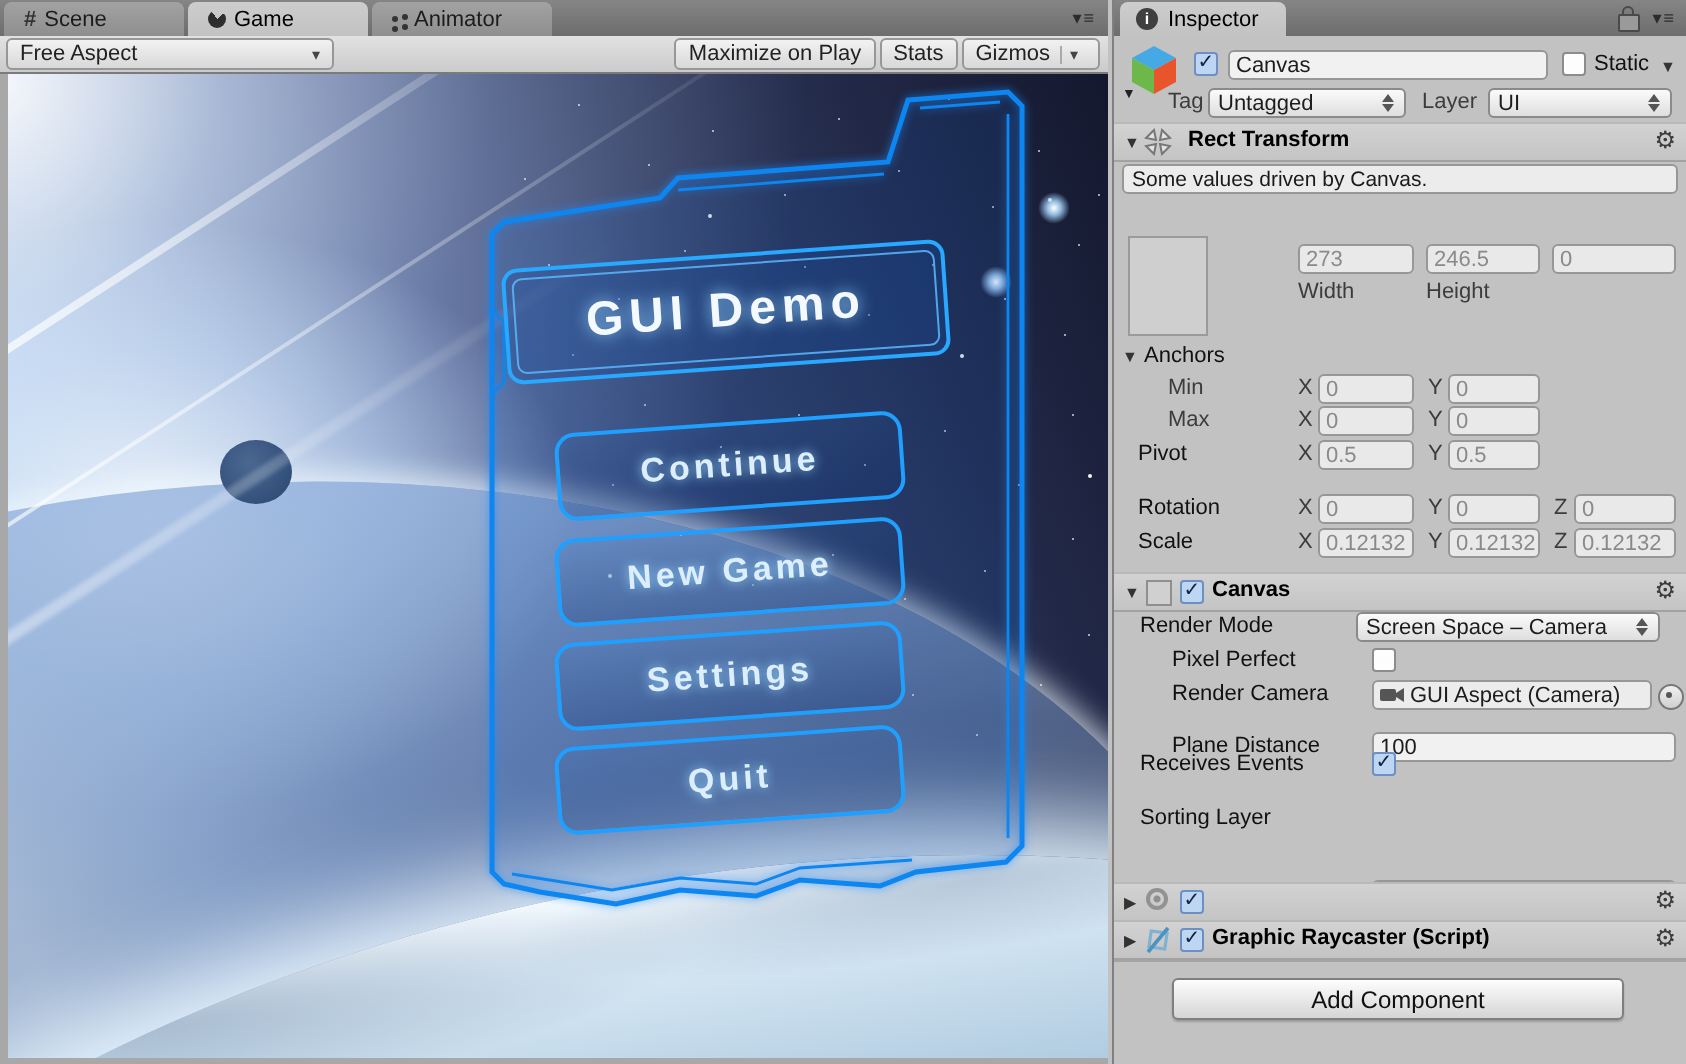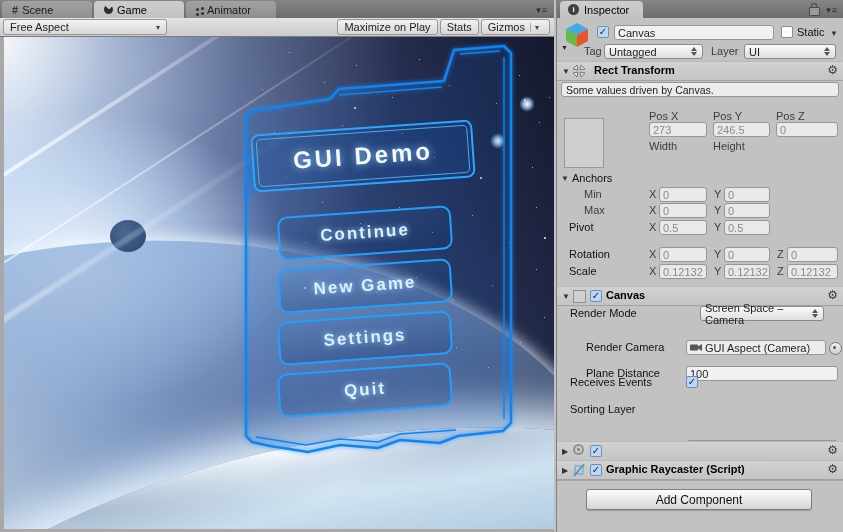--- a/index.html
+++ b/index.html
@@ -281,25 +281,20 @@
         <polygon points="5,13 1,9 6,8" fill="#e2e2e2" stroke="#777" stroke-width="1"></polygon>
       </svg>
       <span class="comp-title" style="left:37px">Rect Transform</span>
       <span class="gear">⚙</span>
     </div>
 
     <div class="helpbox" style="top:82px">Some values driven by Canvas.</div>
 
     <div class="preview-box"></div>
 
-    <div class="irow" style="top:109px">
-      <span class="slab" style="left:92px">Pos X</span>
-      <span class="slab" style="left:156px">Pos Y</span>
-      <span class="slab" style="left:219px">Pos Z</span>
-    </div>
     <div class="irow" style="top:122px">
       <span class="fieldbox" style="left:92px;width:58px">273</span>
       <span class="fieldbox" style="left:156px;width:57px">246.5</span>
       <span class="fieldbox" style="left:219px;width:62px">0</span>
     </div>
     <div class="irow" style="top:139px">
       <span class="slab" style="left:92px">Width</span>
       <span class="slab" style="left:156px">Height</span>
     </div>
 
@@ -349,24 +344,28 @@
 
     <div class="comp-header" style="top:286px">
       <span class="fold" style="left:5px;top:5px">▼</span>
       <span style="position:absolute;left:16px;top:3px;width:11px;height:11px;background:#d0d0d0;border:1px solid #8f8f8f"></span>
       <span class="cb checked" style="left:33px;top:3px">✓</span>
       <span class="comp-title" style="left:49px">Canvas</span>
       <span class="gear">⚙</span>
     </div>
     <div class="irow" style="top:306px">
       <span class="blab" style="left:13px">Render Mode</span>
-      <div class="popup" style="left:143px;width:124px">
+      <div class="popup" style="left:121px;width:152px">
         <span>Screen Space – Camera</span>
         <span class="ud"></span>
       </div>
+    </div>
+    <div class="irow" style="top:323px">
+      <span class="blab" style="left:29px">Pixel Perfect</span>
+      <span class="cb" style="left:129px"></span>
     </div>
     <div class="irow" style="top:340px">
       <span class="blab" style="left:29px">Render Camera</span>
       <div class="objfield" style="left:129px;width:140px">
         <svg width="12" height="9" viewBox="0 0 12 9">
           <rect x="0" y="1.5" width="8" height="6" rx="1" fill="#555"></rect>
           <polygon points="8,3.5 12,1 12,8 8,5.5" fill="#555"></polygon>
         </svg>
         <span>GUI Aspect (Camera)</span>
       </div>

